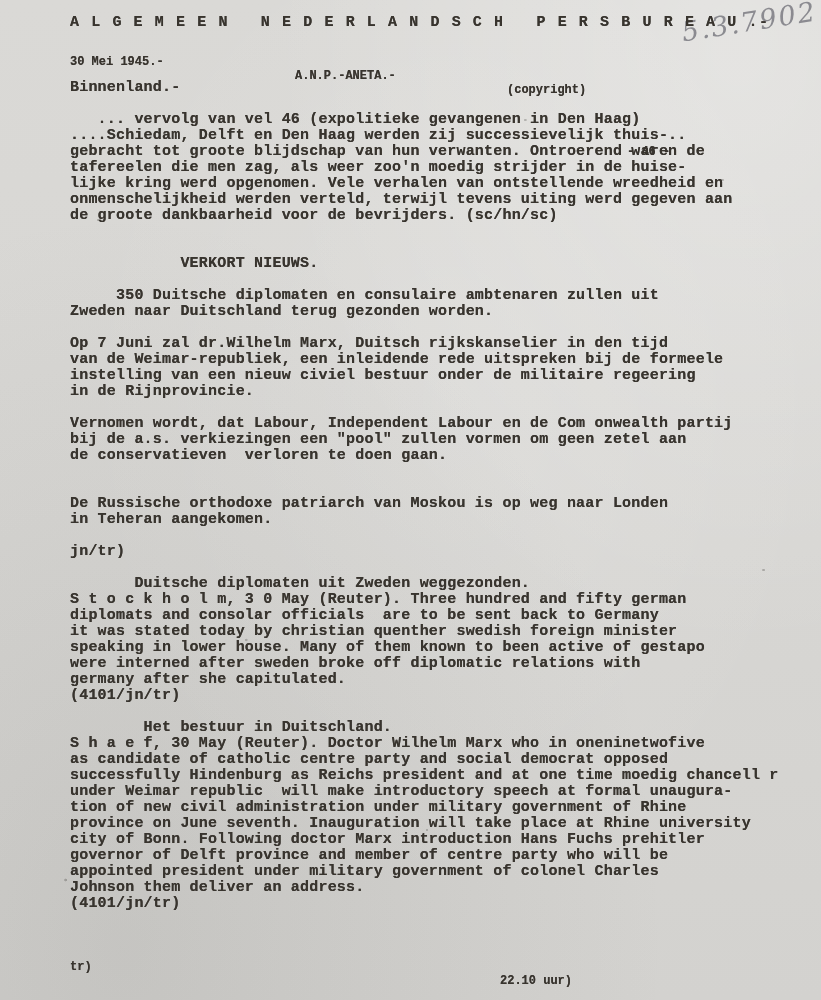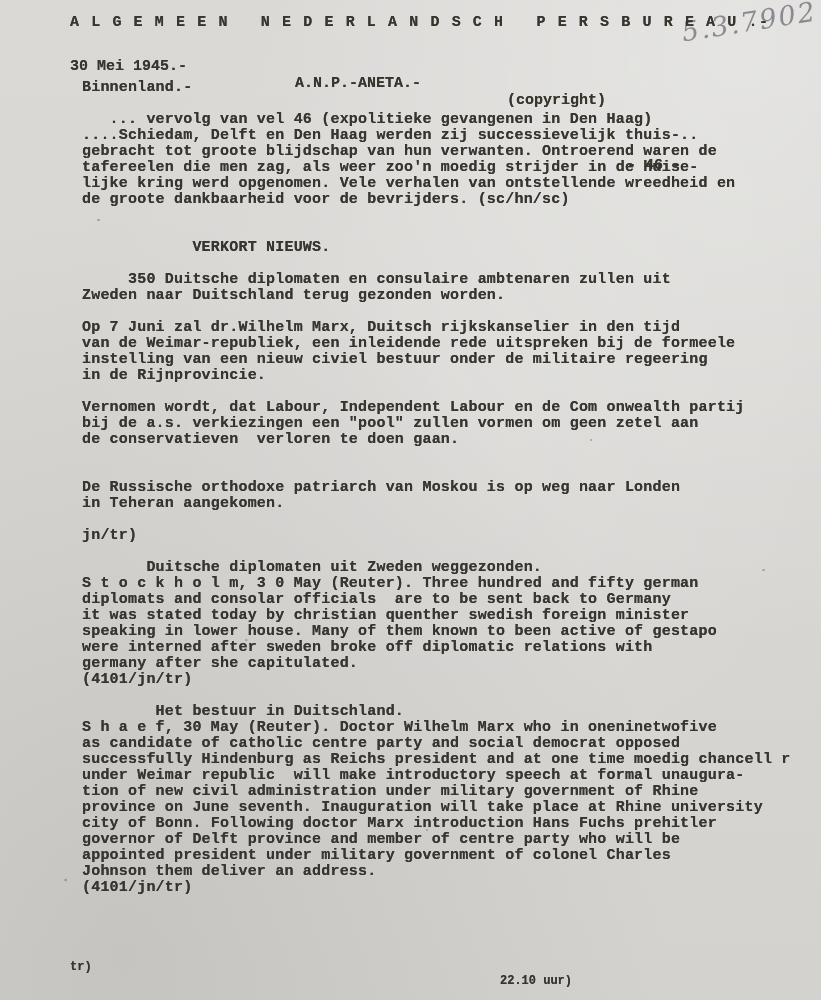--- a/index.html
+++ b/index.html
@@ -36,38 +36,38 @@
   .typed {
     text-shadow:0 0 0.6px rgba(44,40,36,0.75);
     font-weight:bold;
   }
   .title {
     position:absolute; left:70px; top:14px;
     font-size:15px; letter-spacing:1.6px; white-space:pre;
   }
   .header-row {
     position:absolute; left:70px; top:41px; width:700px; height:18px;
-    font-size:15px; white-space:pre;
+    font-size:12px; white-space:pre;
   }
   .header-row .h-date     { position:absolute; left:0; }
   .header-row .h-agency   { position:absolute; left:225px; }
   .header-row .h-copy     { position:absolute; left:437px; }
   .header-row .h-sheet    { position:absolute; left:557px;margin-top:48px; }
   .handwritten {
     position:absolute; right:4px; top:6px;
     font-family:"DejaVu Serif","Liberation Serif",serif;
     font-style:italic; font-size:27px; letter-spacing:2px;
     color:rgba(104,104,112,0.72);
     transform:rotate(-9deg);
   }
   .body {
     position:absolute; left:70px; top:80px; width:745px;
     font-size:15px; line-height:16px; letter-spacing:0.2px;
   }
-  .tline { white-space:pre; min-height:16px;margin-left:12px; }
+  .tline { white-space:pre; min-height:16px; }
   .footer {
     position:absolute; left:70px; top:946px; width:700px; height:20px;
     font-size:12px; white-space:pre;
   }
   .footer .f-left { position:absolute; left:0; }
   .footer .f-time { position:absolute; left:430px; }
 </style>
 </head>
 <body>
 
@@ -86,20 +86,21 @@
   </div>
 
   <div id="body" class="body typed">
       <div class="tline">Binnenland.-</div>
       <div class="tline"></div>
       <div class="tline">   ... vervolg van vel 46 (expolitieke gevangenen in Den Haag)</div>
       <div class="tline">....Schiedam, Delft en Den Haag werden zij successievelijk thuis-..</div>
       <div class="tline">gebracht tot groote blijdschap van hun verwanten. Ontroerend waren de</div>
       <div class="tline">tafereelen die men zag, als weer zoo'n moedig strijder in de huise-</div>
       <div class="tline">lijke kring werd opgenomen. Vele verhalen van ontstellende wreedheid en</div>
+      <div class="tline">onmenschelijkheid werden verteld, terwijl tevens uiting werd gegeven aan</div>
       <div class="tline">de groote dankbaarheid voor de bevrijders. (sc/hn/sc)</div>
       <div class="tline"></div>
       <div class="tline"></div>
       <div class="tline">            VERKORT NIEUWS.</div>
       <div class="tline"></div>
       <div class="tline">     350 Duitsche diplomaten en consulaire ambtenaren zullen uit</div>
       <div class="tline">Zweden naar Duitschland terug gezonden worden.</div>
       <div class="tline"></div>
       <div class="tline">Op 7 Juni zal dr.Wilhelm Marx, Duitsch rijkskanselier in den tijd</div>
       <div class="tline">van de Weimar-republiek, een inleidende rede uitspreken bij de formeele</div>

